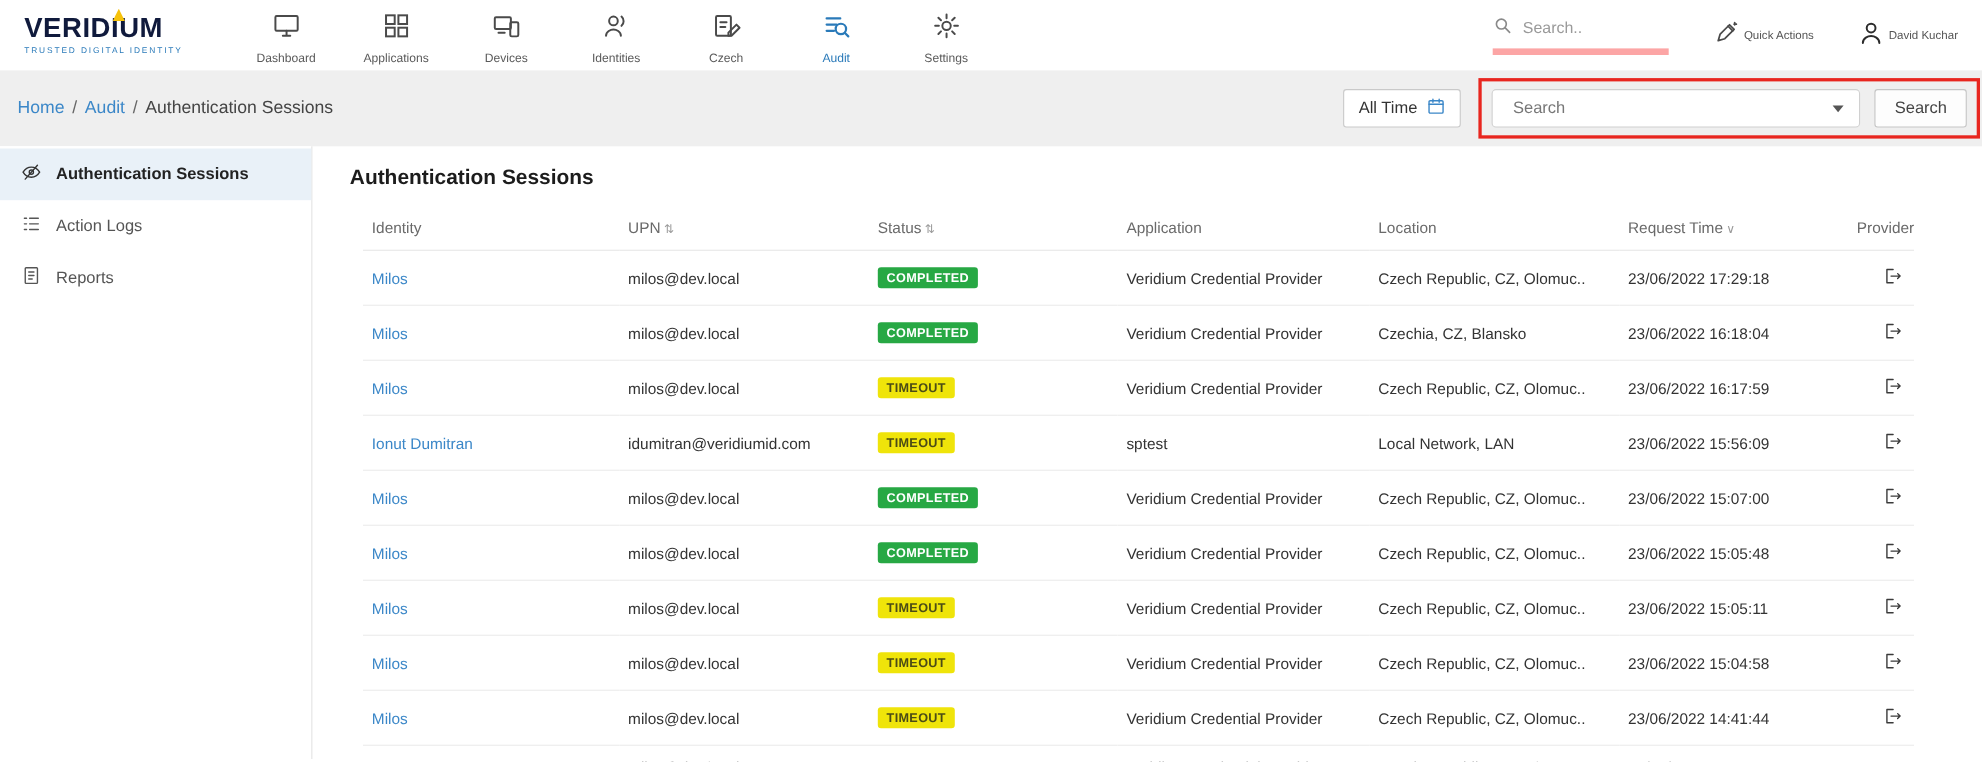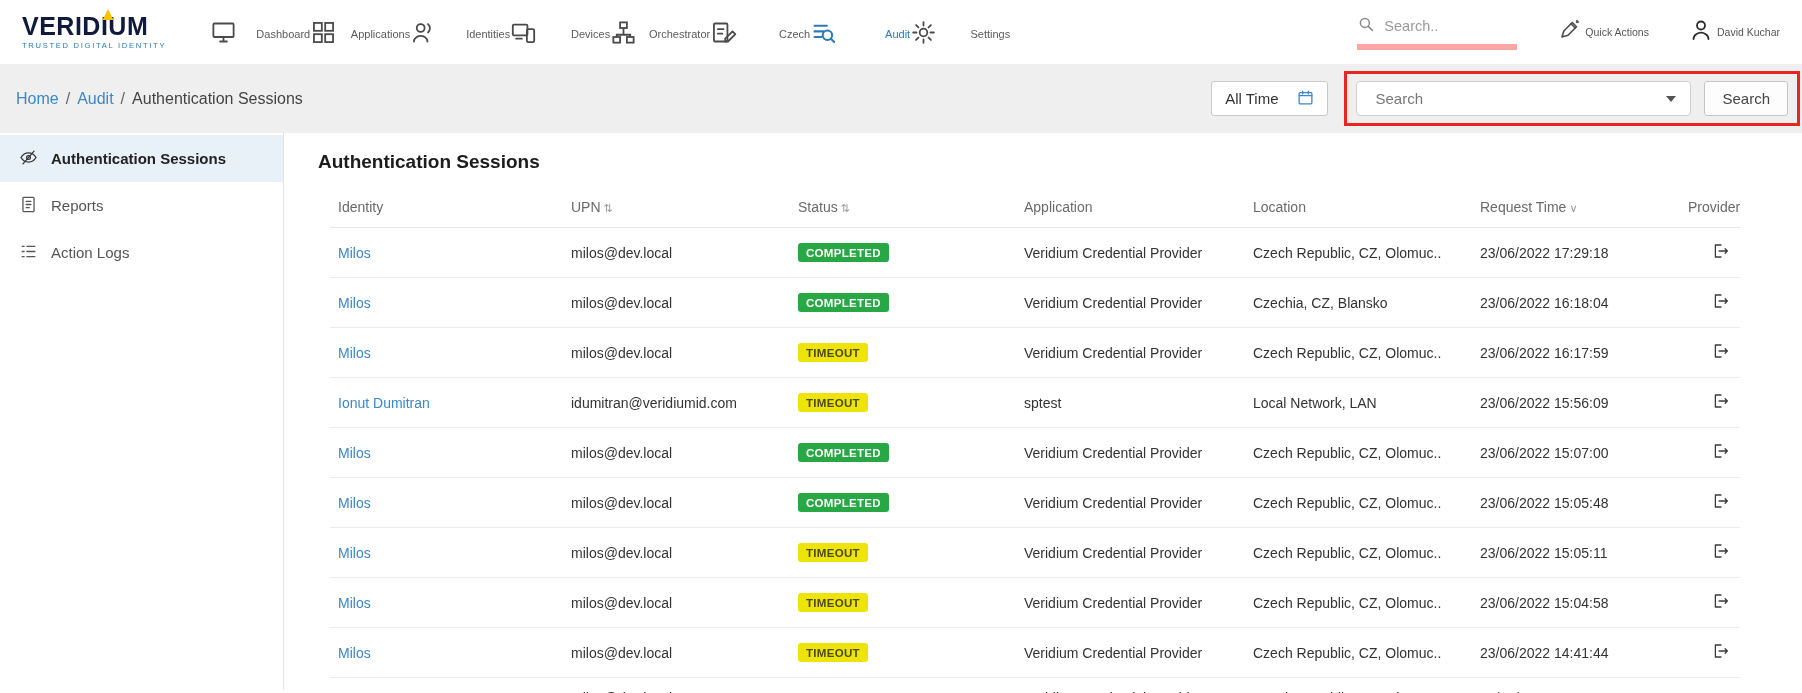--- a/index.html
+++ b/index.html
@@ -7,42 +7,42 @@
   .page { width:1802px; height:693px; position:relative; overflow:hidden; background:#fff; }
 
   
   .topbar { height:64px; display:flex; align-items:center; padding:0 22px; background:#fff; }
   .logo { position:relative; margin-right:44px; cursor:pointer; }
   .logo-text { font-size:25px; font-weight:bold; color:#101a3c; letter-spacing:0.5px; line-height:1; }
   .logo-accent { position:absolute; left:79px; top:-7px; }
   .logo-tagline { font-size:7.6px; color:#2a7ab9; letter-spacing:1.7px; margin-top:2px; }
 
   .mainnav { display:flex; }
-  .nav-item { width:100px; display:flex; flex-direction:row; align-items:center; gap:5px; cursor:pointer; padding-top:4px;justify-content:space-between; }
+  .nav-item { width:100px; display:flex; flex-direction:column; align-items:center; gap:5px; cursor:pointer; padding-top:4px; }
   .nav-item .nav-label { font-size:11px; color:#5a5a5a; }
   .nav-item svg { stroke:#4a4a4a; }
   .nav-item.active .nav-label { color:#2a7ab9; }
   .nav-item.active svg { stroke:#2a7ab9; }
 
   .topbar-right { margin-left:auto; display:flex; align-items:center; gap:40px; }
   .top-search { display:flex; gap:9px; border-bottom:6px solid #fca5a5; padding-bottom:7px; width:160px; }
   .top-search input { border:none; outline:none; font-size:14.5px; color:#777; width:118px; background:transparent; font-family:"Liberation Sans", sans-serif; }
   .top-search input::placeholder { color:#9a9a9a; }
   .top-col { display:flex; flex-direction:row; align-items:center; gap:4px; cursor:pointer; }
   .top-col .top-col-label { font-size:10.5px; color:#555; }
 
   
   .crumbbar { height:69px; background:#efefef; display:flex; align-items:center; padding:0 2px 0 16px; }
   .breadcrumb { font-size:16px; display:flex; gap:7px; align-items:center; }
   .breadcrumb a { color:#3b87c8; text-decoration:none; cursor:pointer; }
   .breadcrumb .sep { color:#666; }
   .breadcrumb .current { color:#444; }
 
   .crumb-right { margin-left:auto; display:flex; align-items:center; gap:16px; }
-  .alltime-btn { height:35px; background:#fff; border:1px solid #c9c9c9; border-radius:3px; display:flex; align-items:center; gap:19px; padding:0 13px; font-size:15px; color:#333; cursor:pointer; font-family:"Liberation Sans", sans-serif; }
+  .alltime-btn { height:35px; background:#fff; border:1px solid #c9c9c9; border-radius:3px; display:flex; align-items:center; gap:9px; padding:0 13px; font-size:15px; color:#333; cursor:pointer; font-family:"Liberation Sans", sans-serif; }
 
   .red-box { border:3px solid #e8261f; padding:7px 9px; display:flex; align-items:center; gap:13px; }
   .search-dd { width:335px; height:35px; background:#fff; border:1px solid #d0d0d0; border-radius:4px; display:flex; align-items:center; padding:0 14px 0 18px; color:#777; font-size:15px; cursor:pointer; }
   .search-dd .caret { margin-left:auto; width:0; height:0; border-left:5px solid transparent; border-right:5px solid transparent; border-top:6px solid #555; }
   .search-btn { height:35px; background:#fdfdfd; border:1px solid #c5c5c5; border-radius:3px; padding:0 17px; font-size:15px; color:#444; cursor:pointer; font-family:"Liberation Sans", sans-serif; }
 
   
   .bodywrap { display:flex; height:557px; }
   .sidebar { width:284px; background:#fff; border-right:1px solid #e3e3e3; padding-top:2px; }
   .side-item { height:47px; display:flex; align-items:center; gap:13px; padding:0 19px; font-size:15px; color:#555; cursor:pointer; }
@@ -107,47 +107,36 @@
               <rect x="13.5" y="3.5" width="7" height="7"></rect>
               <rect x="3.5" y="13.5" width="7" height="7"></rect>
               <rect x="13.5" y="13.5" width="7" height="7"></rect>
             </svg>
         </span>
         <span class="nav-label">Applications</span>
       </div>
       <div class="nav-item">
         <span>
           <svg width="27" height="27" viewBox="0 0 24 24" fill="none" stroke-width="1.6" stroke-linecap="round">
+              <rect x="2.5" y="5" width="13" height="9.5" rx="1"></rect>
+              <path d="M5.5 17.5h5"></path>
+              <rect x="15" y="9" width="6.5" height="11.5" rx="1.2"></rect>
+            </svg>
+        </span>
+        <span class="nav-label">Devices</span>
+      </div>
+      <div class="nav-item">
+        <span>
+          <svg width="27" height="27" viewBox="0 0 24 24" fill="none" stroke-width="1.6" stroke-linecap="round">
               <circle cx="9.5" cy="8" r="3.5"></circle>
               <path d="M3.5 20c0-3.5 3.8-5 6-5s6 1.5 6 5"></path>
               <path d="M16 4.5a5 5 0 0 1 0 7.5"></path>
             </svg>
         </span>
         <span class="nav-label">Identities</span>
-      </div>
-      <div class="nav-item">
-        <span>
-          <svg width="27" height="27" viewBox="0 0 24 24" fill="none" stroke-width="1.6" stroke-linecap="round">
-              <rect x="2.5" y="5" width="13" height="9.5" rx="1"></rect>
-              <path d="M5.5 17.5h5"></path>
-              <rect x="15" y="9" width="6.5" height="11.5" rx="1.2"></rect>
-            </svg>
-        </span>
-        <span class="nav-label">Devices</span>
-      </div>
-      <div class="nav-item">
-        <span>
-          <svg width="27" height="27" viewBox="0 0 24 24" fill="none" stroke-width="1.6">
-              <rect x="9" y="3" width="6" height="5"></rect>
-              <rect x="3" y="16" width="6" height="5"></rect>
-              <rect x="15" y="16" width="6" height="5"></rect>
-              <path d="M12 8v4M6 16v-2h12v2M12 12v2"></path>
-            </svg>
-        </span>
-        <span class="nav-label">Orchestrator</span>
       </div>
       <div class="nav-item">
         <span>
           <svg width="27" height="27" viewBox="0 0 24 24" fill="none" stroke-width="1.6" stroke-linecap="round" stroke-linejoin="round">
               <rect x="3.5" y="4" width="12" height="16" rx="1"></rect>
               <path d="M7 9h5M7 13h4"></path>
               <path d="M13.5 17.5l6.5-6.5 2.5 2.5-6.5 6.5h-2.5z"></path>
             </svg>
         </span>
         <span class="nav-label">Czech</span>
@@ -244,33 +233,33 @@
               <path d="M2.5 12s3.5-5.8 9.5-5.8S21.5 12 21.5 12s-3.5 5.8-9.5 5.8S2.5 12 2.5 12z"></path>
               <circle cx="12" cy="12" r="2.4"></circle>
               <path d="M5 20L19 4"></path>
             </svg>
         </span>
         <span>Authentication Sessions</span>
       </div>
       <div class="side-item">
         <span>
           <svg width="19" height="19" viewBox="0 0 24 24" fill="none" stroke-width="1.6" stroke-linecap="round">
+              <path d="M4 5.5h2.5M4 12h2.5M4 18.5h2.5M10 5.5h10M10 12h10M10 18.5h10"></path>
+            </svg>
+        </span>
+        <span>Action Logs</span>
+      </div>
+      <div class="side-item">
+        <span>
+          <svg width="19" height="19" viewBox="0 0 24 24" fill="none" stroke-width="1.6" stroke-linecap="round">
               <rect x="5" y="3" width="14" height="18" rx="1"></rect>
               <path d="M9 8h6M9 12h6M9 16h4"></path>
             </svg>
         </span>
         <span>Reports</span>
-      </div>
-      <div class="side-item">
-        <span>
-          <svg width="19" height="19" viewBox="0 0 24 24" fill="none" stroke-width="1.6" stroke-linecap="round">
-              <path d="M4 5.5h2.5M4 12h2.5M4 18.5h2.5M10 5.5h10M10 12h10M10 18.5h10"></path>
-            </svg>
-        </span>
-        <span>Action Logs</span>
       </div>
     </aside>
 
     <main class="content">
       <h1>Authentication Sessions</h1>
 
       <table class="sessions">
         <colgroup>
           <col class="c-identity">
             <col class="c-upn">

